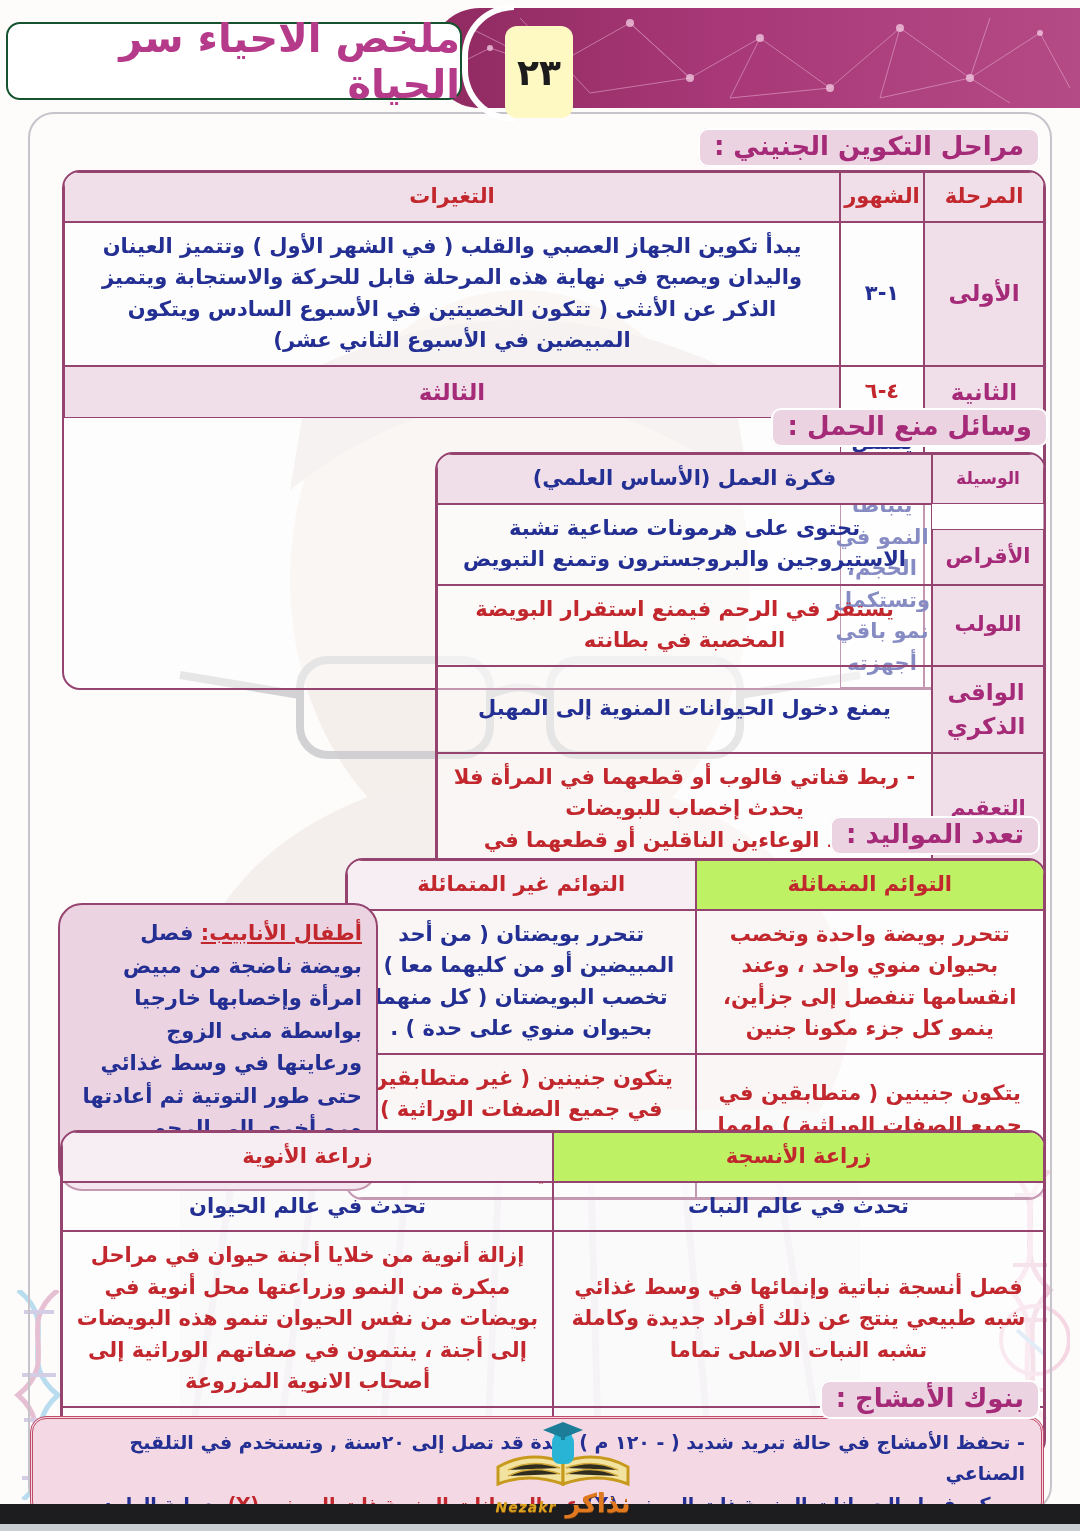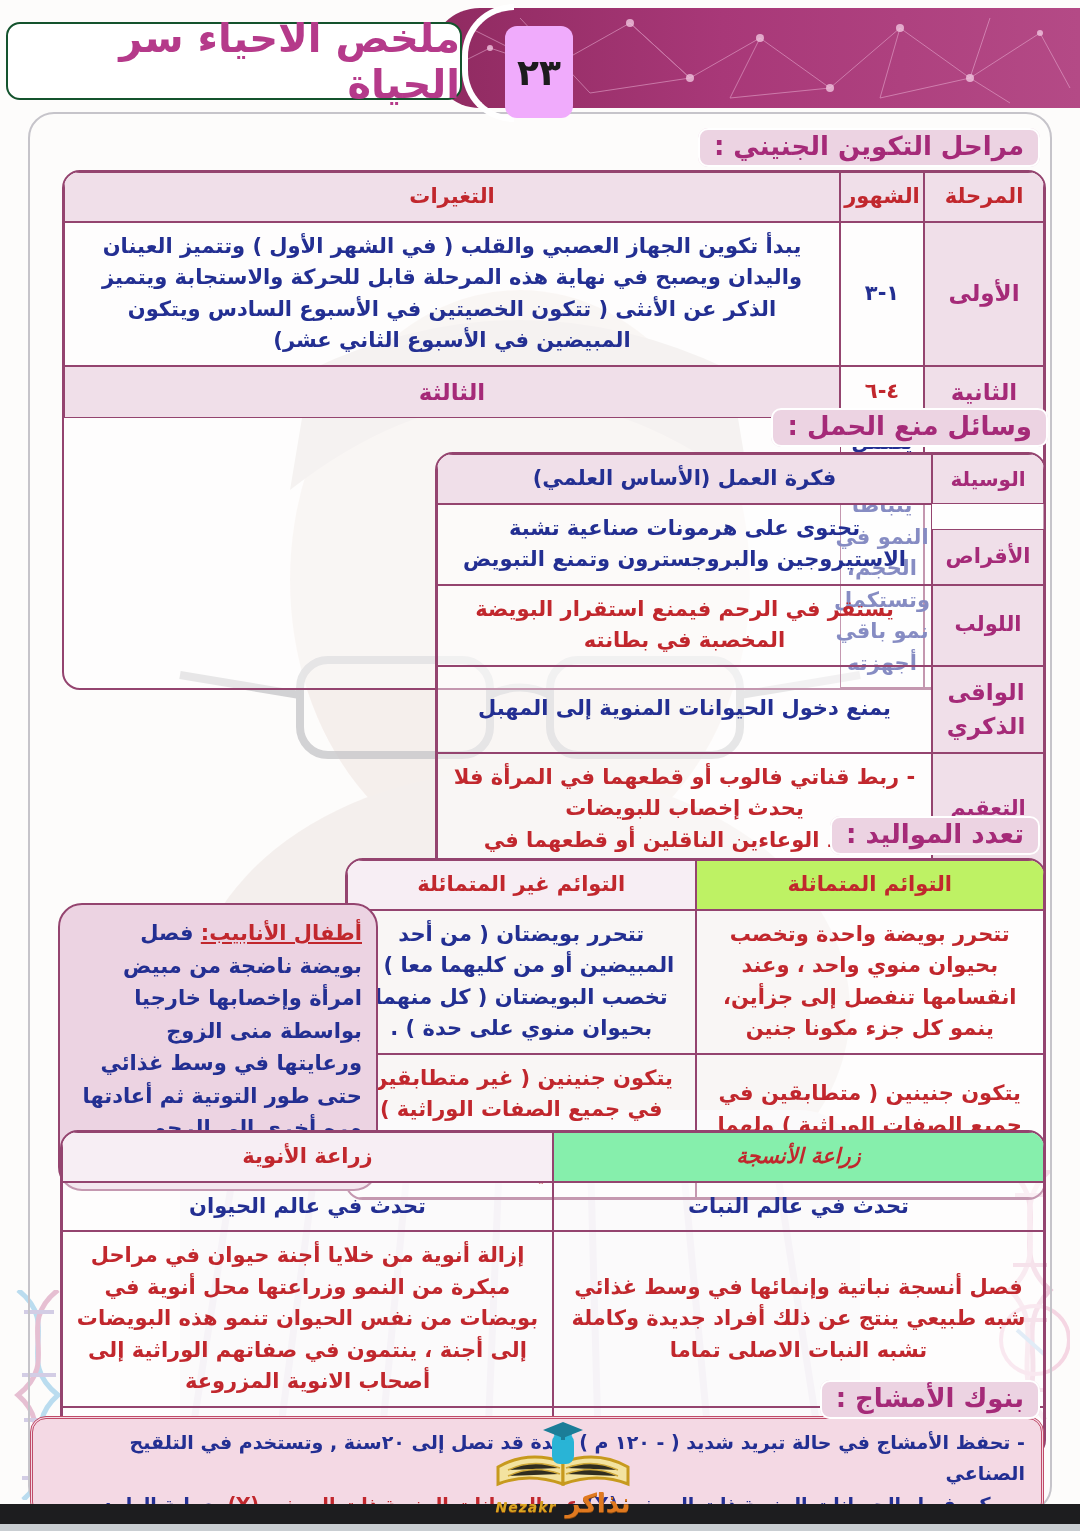--- a/index.html
+++ b/index.html
@@ -6,21 +6,21 @@
   .page{position:relative;width:1080px;height:1531px;background:#fdfcfb;overflow:hidden;
         font-family:"DejaVu Sans",sans-serif;direction:rtl;}
   
   .band{position:absolute;left:430px;right:0;top:8px;height:100px;
         background:linear-gradient(90deg,#8f2a60,#a83878 45%,#b44a86);
         border-radius:70px 0 0 70px;}
   .band svg{position:absolute;inset:0;width:100%;height:100%;}
   .title-box{position:absolute;left:6px;top:22px;width:452px;height:74px;background:#fff;
              border:2px solid #14532d;border-radius:14px;display:flex;align-items:center;justify-content:center;}
   .title-box span{color:#b53a8a;font-size:40px;font-weight:700;letter-spacing:-1px;}
-  .page-tab{position:absolute;left:505px;top:26px;width:68px;height:92px;background:#f0abfc;
+  .page-tab{position:absolute;left:505px;top:26px;width:68px;height:92px;background:#fef9c3;
             border-radius:12px;display:flex;align-items:center;justify-content:center;z-index:3;}
   .page-tab span{color:#1c1c1c;font-size:36px;font-weight:700;}
   .band-arc{position:absolute;left:462px;top:4px;width:46px;height:106px;border:6px solid #fff;
             border-right:none;border-radius:60px 0 0 60px;z-index:2;}
   
   .frame{position:absolute;left:28px;top:112px;width:1020px;height:1396px;
          border:2px solid #c6c4ca;border-radius:26px;}
   .bottom-bar{position:absolute;left:0;right:0;top:1504px;height:20px;background:#1d1d1f;}
   .bottom-grey{position:absolute;left:0;right:0;top:1524px;height:7px;background:#c9ced2;}
   
@@ -150,21 +150,21 @@
     <div class="c red">٤-٦</div>
 
     <div class="c key">الثالثة</div>
     <div class="c navy">٧-٩</div>
     <div class="c navy">يكتمل نمو المخ يتباطأ النمو في الحجم، وتستكمل نمو باقي أجهزته</div>
   </div>
 
   <div class="pill" style="top:408px;right:32px;">وسائل منع الحمل :</div>
 
   <div class="tbl" style="left:435px;top:452px;width:607px;grid-template-columns:112px 1fr;">
-    <div class="c key" style="font-size:20px;">الوسيلة</div>
+    <div class="c key" style="font-size:17px;">الوسيلة</div>
     <div class="c hd navy">فكرة العمل (الأساس العلمي)</div>
 
     <div class="c key" style="font-size:21px;margin-top:25px;">الأقراص</div>
     <div class="c navy">تحتوى على هرمونات صناعية تشبة الاستيروجين والبروجسترون وتمنع التبويض</div>
 
     <div class="c key" style="font-size:21px;">اللولب</div>
     <div class="c red">يستقر في الرحم فيمنع استقرار البويضة المخصبة في بطانته</div>
 
     <div class="c key" style="font-size:23px;padding-left:8px;">الواقى الذكري</div>
     <div class="c navy" style="min-height:62px;">يمنع دخول الحيوانات المنوية إلى المهبل</div>
@@ -186,21 +186,21 @@
 
     <div class="c red">يتكون جنينين ( متطابقين في جميع الصفات الوراثية ) ولهما مشيمة واحدة</div>
     <div class="c red">يتكون جنينين ( غير متطابقين في جميع الصفات الوراثية ) ولكل منهما مشيمة وكيس جنيني مستقل</div>
   </div>
 
   <div class="bubble">
     <span class="t">أطفال الأنابيب:</span><span> فصل بويضة ناضجة من مبيض امرأة وإخصابها خارجيا بواسطة منى الزوج ورعايتها في وسط غذائي حتى طور التوتية ثم أعادتها مره أخرى إلى الرحم لاستكمال نمو الجنين</span>
   </div>
 
   <div class="tbl" style="left:60px;top:1130px;width:982px;grid-template-columns:1fr 1fr;">
-    <div class="c hd red" style="background:#86efac;font-style:italic;">زراعة الأنسجة</div>
+    <div class="c hd red" style="background:#bef264;">زراعة الأنسجة</div>
     <div class="c hd red" style="background:#f7eef4;">زراعة الأنوية</div>
 
     <div class="c navy">تحدث في عالم النبات</div>
     <div class="c navy">تحدث في عالم الحيوان</div>
 
     <div class="c red">فصل أنسجة نباتية وإنمائها في وسط غذائي شبه طبيعي ينتج عن ذلك أفراد جديدة وكاملة تشبه النبات الاصلى تماما</div>
     <div class="c red">إزالة أنوية من خلايا أجنة حيوان في مراحل مبكرة من النمو وزراعتها محل أنوية في بويضات من نفس الحيوان تنمو هذه البويضات إلى أجنة ، ينتمون في صفاتهم الوراثية إلى أصحاب الانوية المزروعة</div>
 
     <div class="c navy">مثال: الجذر والطباق</div>
     <div class="c red">مثال: الضفدعة</div>

